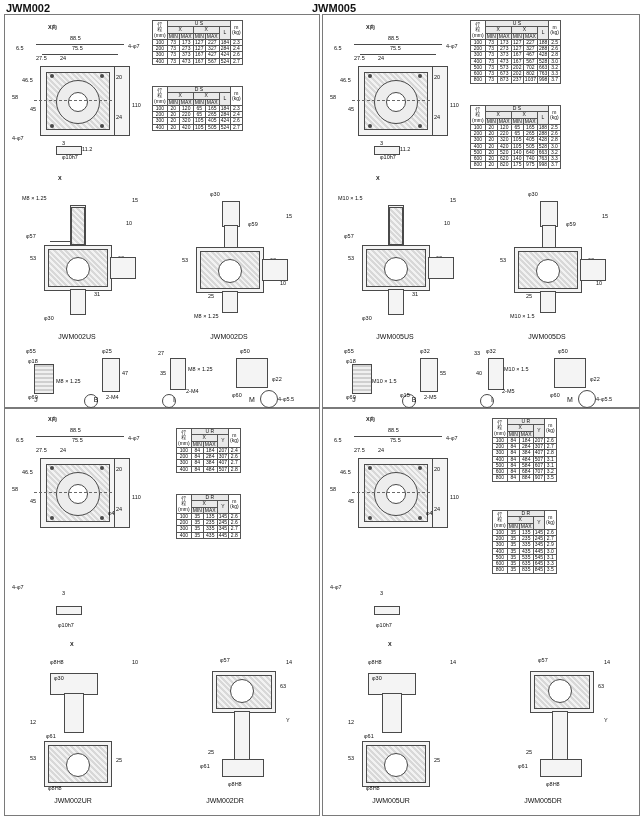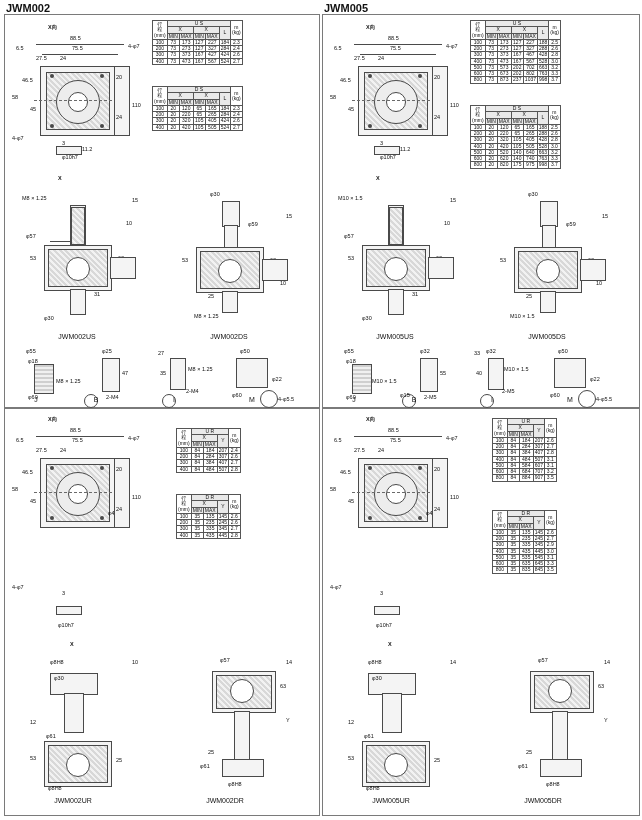--- a/index.html
+++ b/index.html
@@ -257,21 +257,21 @@
     <div class="circw" style="left:250px;top:42px;width:16px;height:16px;"></div>
     <div class="lbl" style="left:268px;top:48px;">4-φ5.5</div>
 
     <div class="cap" style="left:16px;top:48px;width:20px;">J</div>
     <div class="cap" style="left:76px;top:48px;width:20px;">B</div>
     <div class="cap" style="left:154px;top:48px;width:20px;">I</div>
     <div class="cap" style="left:232px;top:48px;width:20px;">M</div>
   </div>
 
   <div class="panel" style="left:322px;top:14px;width:316px;height:392px;"></div>
-  <div class="ptitle" style="left:324px;top:2px;">JWM005</div>
+  <div class="ptitle" style="left:312px;top:2px;">JWM005</div>
 
   <div class="sec" style="left:328px;top:22px;width:140px;height:135px;">
     <div class="lbl b" style="left:38px;top:2px;">X向</div>
     <div class="lbl" style="left:60px;top:13px;">88.5</div>
     <div class="line hline" style="left:26px;top:22px;width:88px;"></div>
     <div class="lbl" style="left:6px;top:23px;">6.5</div>
     <div class="lbl" style="left:62px;top:23px;">75.5</div>
     <div class="line hline" style="left:32px;top:32px;width:76px;"></div>
     <div class="lbl" style="left:118px;top:21px;">4-φ7</div>
     <div class="lbl" style="left:26px;top:33px;">27.5</div>

